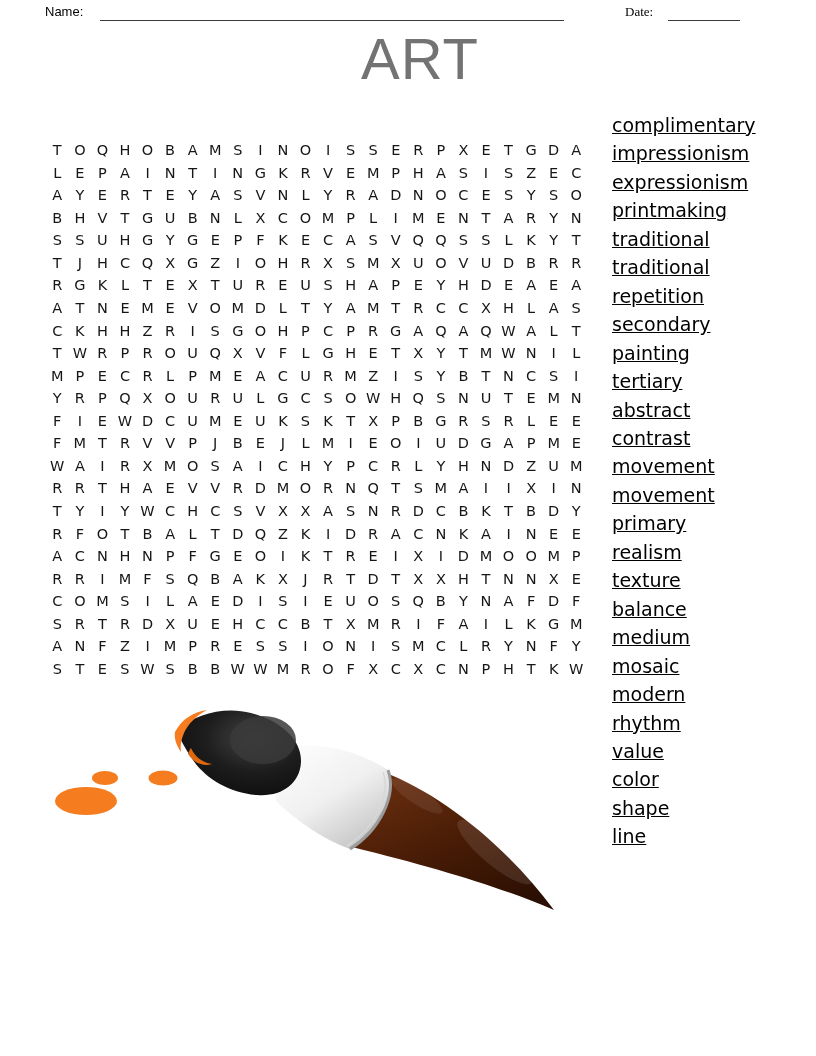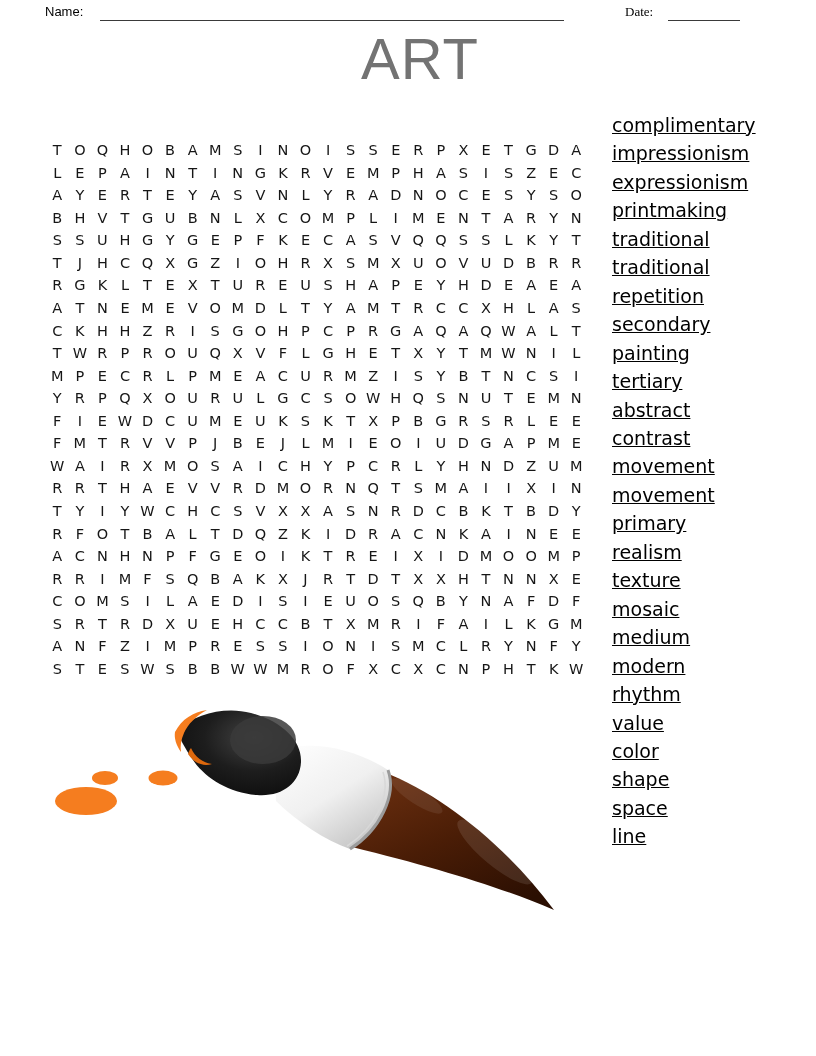--- a/index.html
+++ b/index.html
@@ -99,28 +99,28 @@
     <div class="word">secondary</div>
     <div class="word">painting</div>
     <div class="word">tertiary</div>
     <div class="word">abstract</div>
     <div class="word">contrast</div>
     <div class="word">movement</div>
     <div class="word">movement</div>
     <div class="word">primary</div>
     <div class="word">realism</div>
     <div class="word">texture</div>
+    <div class="word">balance</div>
+    <div class="word">medium</div>
     <div class="word">mosaic</div>
-    <div class="word">medium</div>
     <div class="word">modern</div>
     <div class="word">rhythm</div>
     <div class="word">value</div>
     <div class="word">color</div>
     <div class="word">shape</div>
-    <div class="word">space</div>
     <div class="word">line</div>
   </div>
 
 <svg id="brush-svg" width="520" height="225" viewBox="0 0 520 225">
   <defs>
     <radialGradient id="headGrad" cx="0.62" cy="0.32" r="0.80">
       <stop offset="0" stop-color="#434343"></stop>
       <stop offset="0.5" stop-color="#1D1D1D"></stop>
       <stop offset="1" stop-color="#0B0B0B"></stop>
     </radialGradient>

